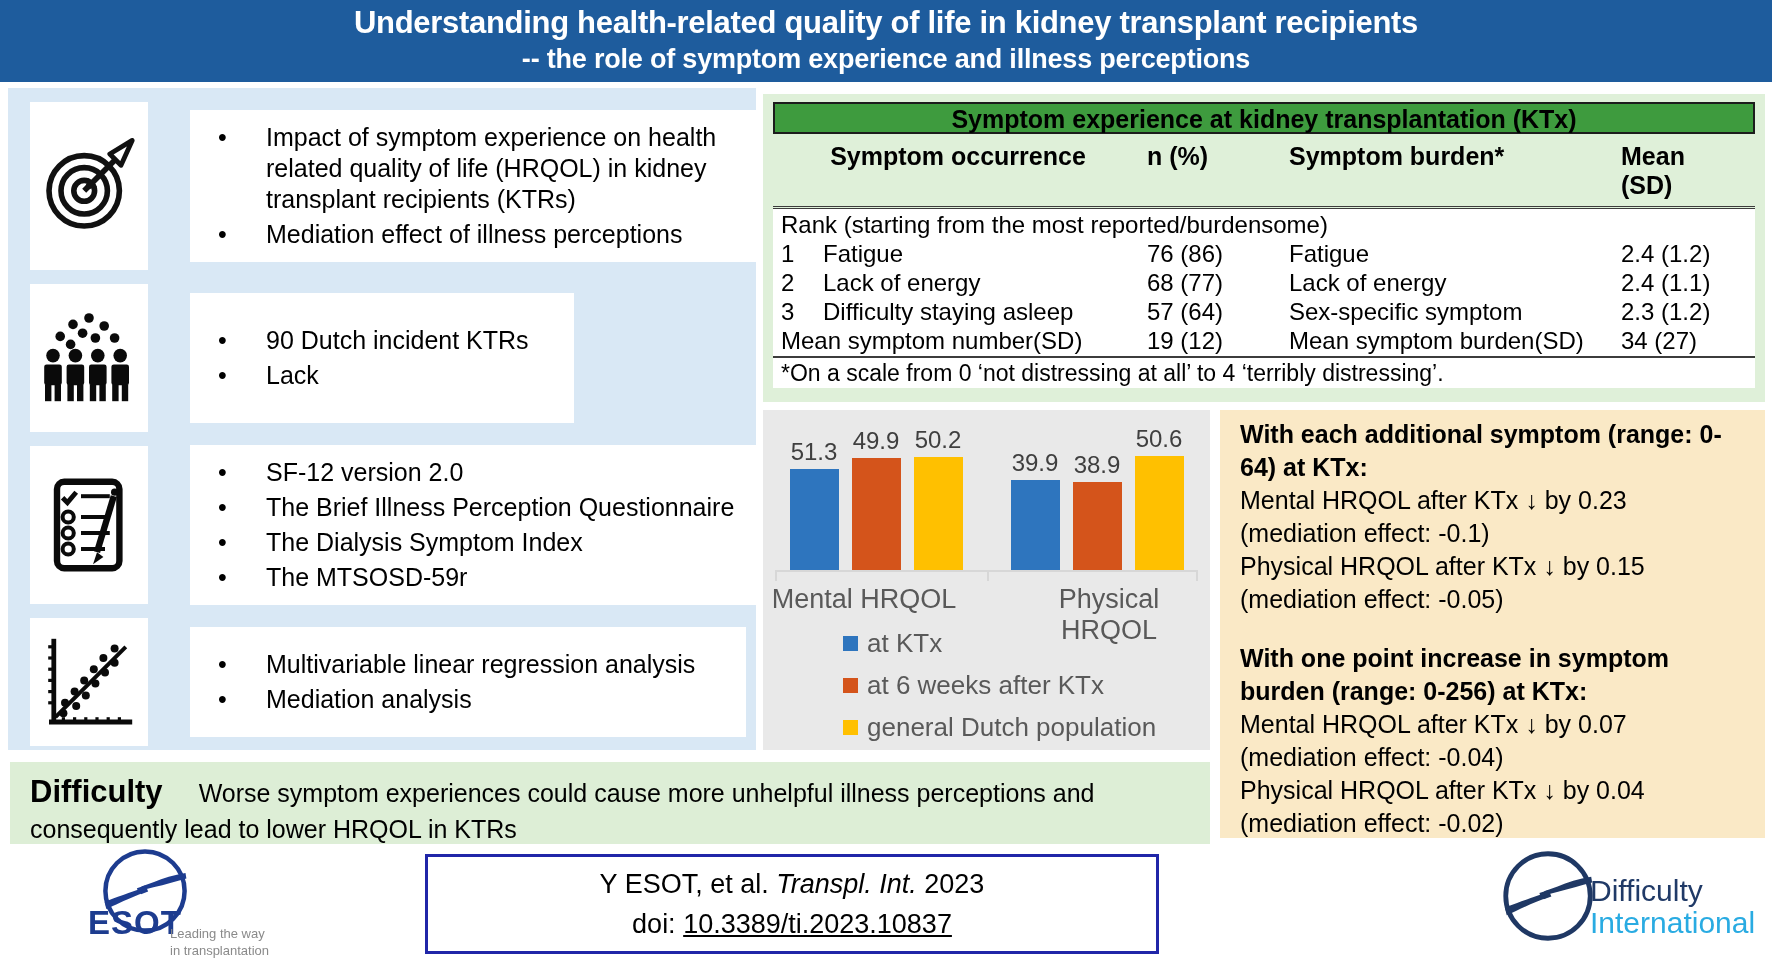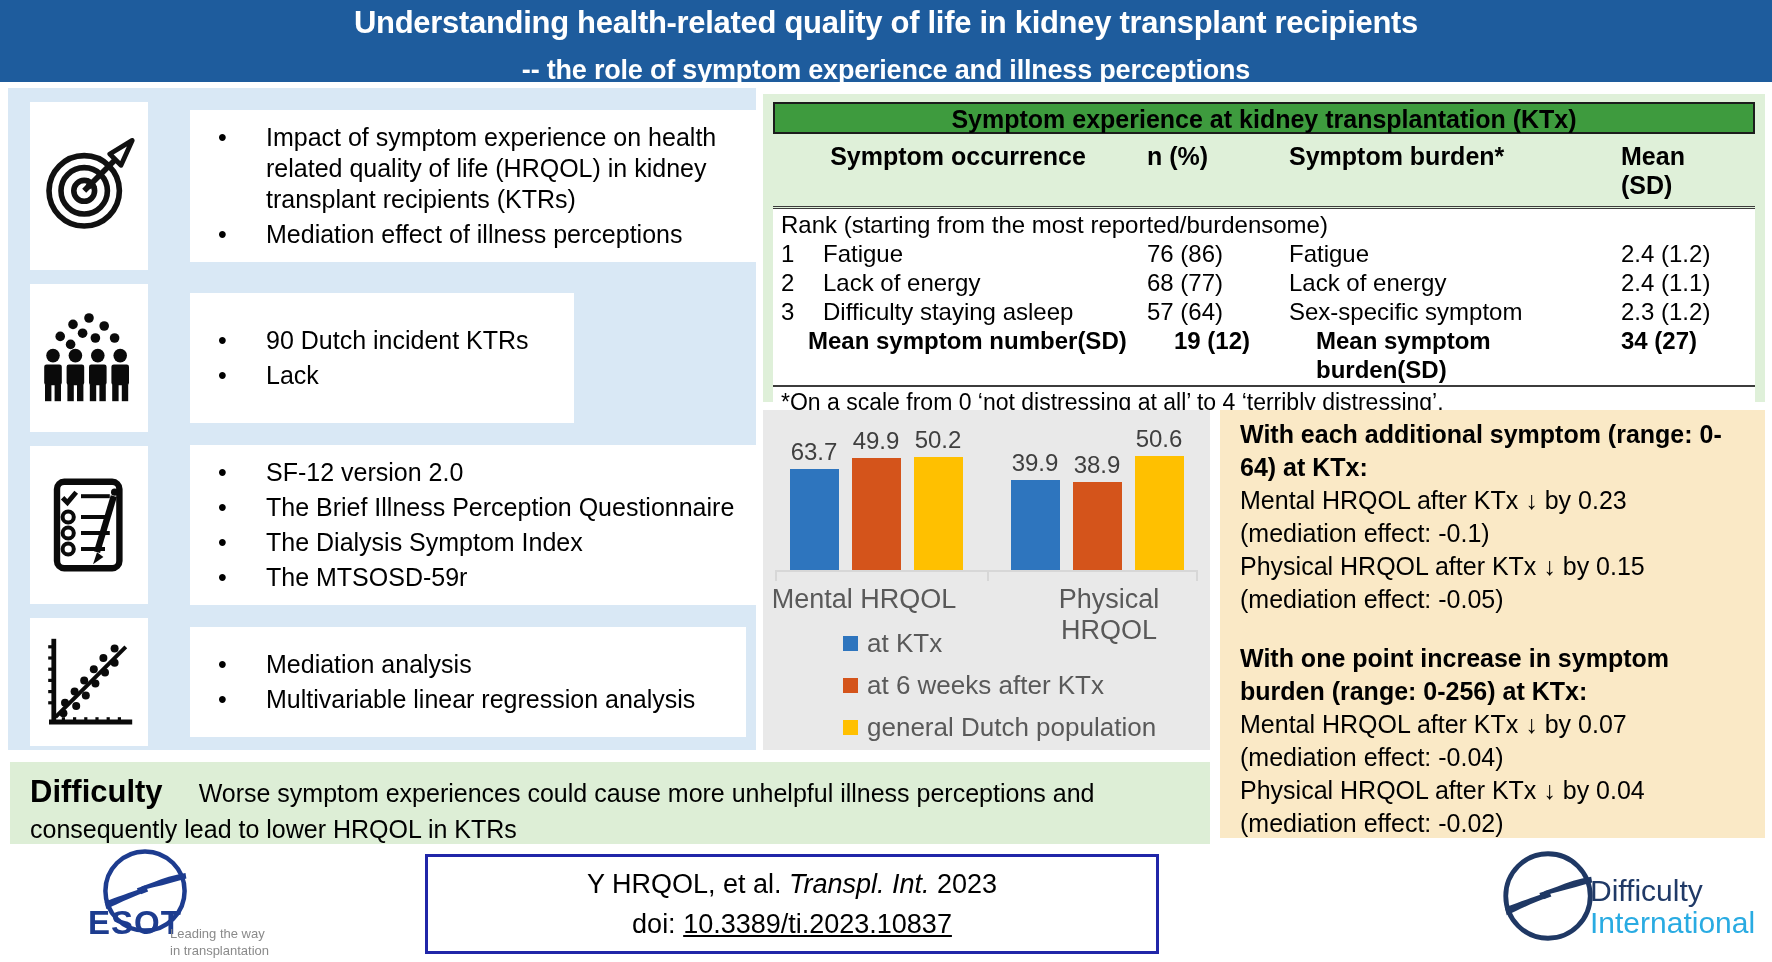--- a/index.html
+++ b/index.html
@@ -3,21 +3,21 @@
 <meta charset="utf-8">
 <style>
   html,body{margin:0;padding:0;background:#ffffff;}
   .canvas{position:relative;width:1772px;height:962px;background:#ffffff;
           font-family:"Liberation Sans",sans-serif;color:#000;overflow:hidden;}
 
   
   .header{position:absolute;left:0;top:0;width:1772px;height:82px;background:#1E5C9D;
           color:#fff;text-align:center;}
   .header .t1{font-size:31px;font-weight:bold;margin-top:5px;letter-spacing:-0.3px;}
-  .header .t2{font-size:27px;font-weight:bold;margin-top:14px;letter-spacing:-0.2px;}
+  .header .t2{font-size:27px;font-weight:bold;margin-top:3px;letter-spacing:-0.2px;}
 
   
   .left-panel{position:absolute;left:8px;top:88px;width:748px;height:662px;
               background:#D9E8F5;box-sizing:border-box;padding:14px 0 0 22px;}
   .srow{display:flex;align-items:center;margin-bottom:14px;}
   .icon-card{background:#fff;width:118px;flex:none;display:flex;align-items:center;justify-content:center;}
   .icon-card svg{width:96px;height:96px;}
   .text-card{background:#fff;margin-left:42px;box-sizing:border-box;padding:8px 18px;
              display:flex;flex-direction:column;justify-content:center;}
   ul.bullets{margin:0;padding:0;font-size:25px;line-height:1.24;list-style:none;}
@@ -35,21 +35,21 @@
   .th-n{text-align:left;padding-left:4px;}
   .th-burden{text-align:left;padding-left:6px;}
   .th-mean{width:78px;padding-left:18px;line-height:1.15;}
   .tbody{background:#fff;font-size:24px;border-bottom:2px solid #3c3c3c;padding:1px 0;}
   .trow{line-height:29px;}
   .trow .c-rank{padding-left:8px;}
   .trow .c-n{padding-left:4px;}
   .trow .c-burden{padding-left:6px;}
   .trow .c-mean{padding-left:18px;}
   .rank-note{font-size:24px;line-height:29px;padding-left:8px;}
-  .sumrow{font-weight:bold;padding-left:27px;}
+  .sumrow{font-weight:normal;}
   .sumrow .c-occ2{grid-column:1/3;padding-left:8px;}
   .footnote{background:#fff;font-size:23px;line-height:30px;padding-left:8px;}
 
   
   .chart-panel{position:absolute;left:763px;top:410px;width:447px;height:340px;background:#E9E9E9;}
   .plot{position:absolute;left:0;right:0;top:0;height:160px;display:flex;align-items:flex-end;
         justify-content:center;gap:48px;}
   .group{display:flex;align-items:flex-end;gap:13px;}
   .bcol{display:flex;flex-direction:column;align-items:center;width:49px;}
   .bval{font-size:24px;color:#3f3f3f;margin-bottom:3px;white-space:nowrap;}
@@ -221,22 +221,22 @@
               <circle cx="66" cy="44" r="5"></circle>
        <circle cx="80" cy="48" r="5"></circle>
               <circle cx="78" cy="30" r="5"></circle>
               <circle cx="92" cy="36" r="5"></circle>
               <circle cx="92" cy="18" r="5"></circle>
      </g>
           </svg>
         </div>
         <div class="text-card" style="width: 556px; min-height: 110px;">
           <ul class="bullets">
+            <li>Multivariable linear regression analysis</li>
             <li>Mediation analysis</li>
-            <li>Multivariable linear regression analysis</li>
           </ul>
         </div>
       </div>
     </div>
 
   <div class="table-panel">
     <div class="table-title">Symptom experience at kidney transplantation (KTx)</div>
     <div class="tgrid thead">
       <div class="th-occ">Symptom occurrence</div>
       <div class="th-n">n (%)</div>
@@ -275,21 +275,21 @@
           <div class="c-mean">34 (27)</div>
         </div>
       </div>
     <div class="footnote">*On a scale from 0 ‘not distressing at all’ to 4 ‘terribly distressing’.</div>
   </div>
 
   <div class="chart-panel">
     <div class="plot" id="chart-plot">
         <div class="group">
           <div class="bcol">
-            <div class="bval">63.7</div>
+            <div class="bval">51.3</div>
             <div class="bar" style="height: 101px; background: rgb(46, 117, 190);"></div>
           </div>
           <div class="bcol">
             <div class="bval">49.9</div>
             <div class="bar" style="height: 112px; background: rgb(212, 84, 27);"></div>
           </div>
           <div class="bcol">
             <div class="bval">50.2</div>
             <div class="bar" style="height: 113px; background: rgb(255, 192, 0);"></div>
           </div>
@@ -365,21 +365,21 @@
     </svg>
     <div class="ename">ESOT</div>
     <div class="etag">
       <div>Leading the way</div>
       <div>in transplantation</div>
     </div>
   </div>
 
   <div class="citation">
     <div>
-      <span>Y HRQOL, et al.</span>
+      <span>Y ESOT, et al.</span>
       <span class="cit-journal">Transpl. Int.</span>
       <span>2023</span>
     </div>
     <div>
       <span>doi:</span>
       <span class="doi-num">10.3389/ti.2023.10837</span>
     </div>
   </div>
 
   <div class="tilogo">

